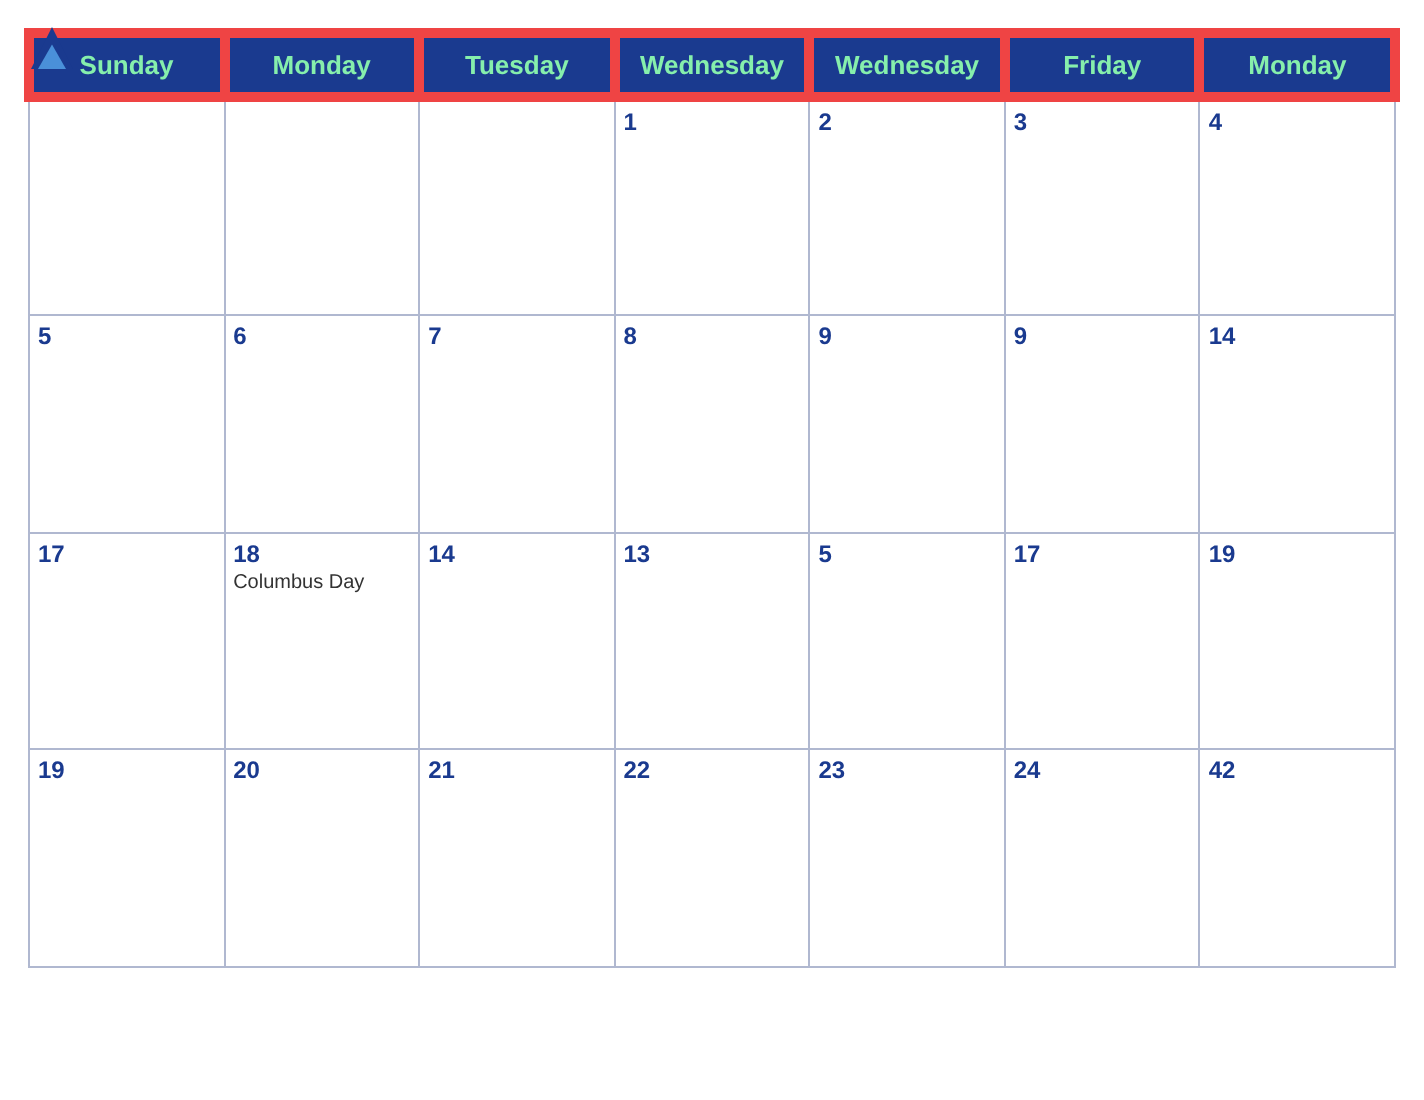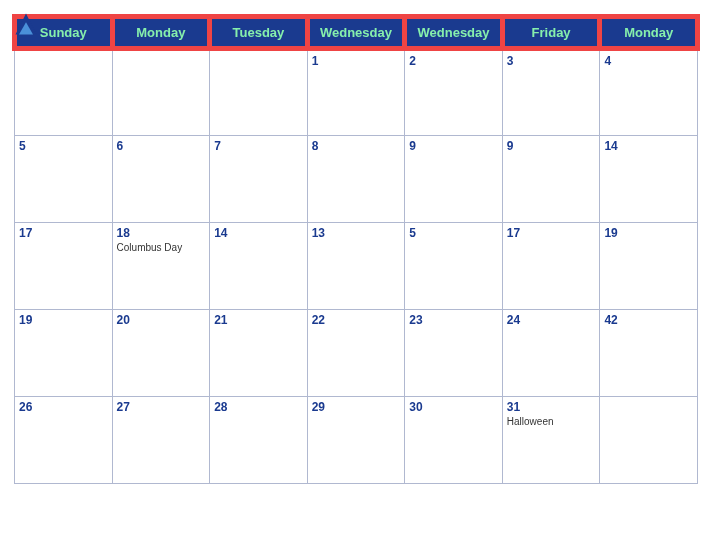--- a/index.html
+++ b/index.html
@@ -213,37 +213,15 @@
           <td>
             <div class="day-number">23</div>
           </td>
           <td>
             <div class="day-number">24</div>
           </td>
           <td>
             <div class="day-number">42</div>
           </td>
         </tr>
-        <tr class="row-stripe">
-          <td>
-            <div class="day-number">26</div>
-          </td>
-          <td>
-            <div class="day-number">27</div>
-          </td>
-          <td>
-            <div class="day-number">28</div>
-          </td>
-          <td>
-            <div class="day-number">29</div>
-          </td>
-          <td>
-            <div class="day-number">30</div>
-          </td>
-          <td>
-            <div class="day-number">31</div>
-            <div class="event-label">Halloween</div>
-          </td>
-          <td></td>
-        </tr>
       </tbody>
   </table>
 </div>
 
 </body></html>

